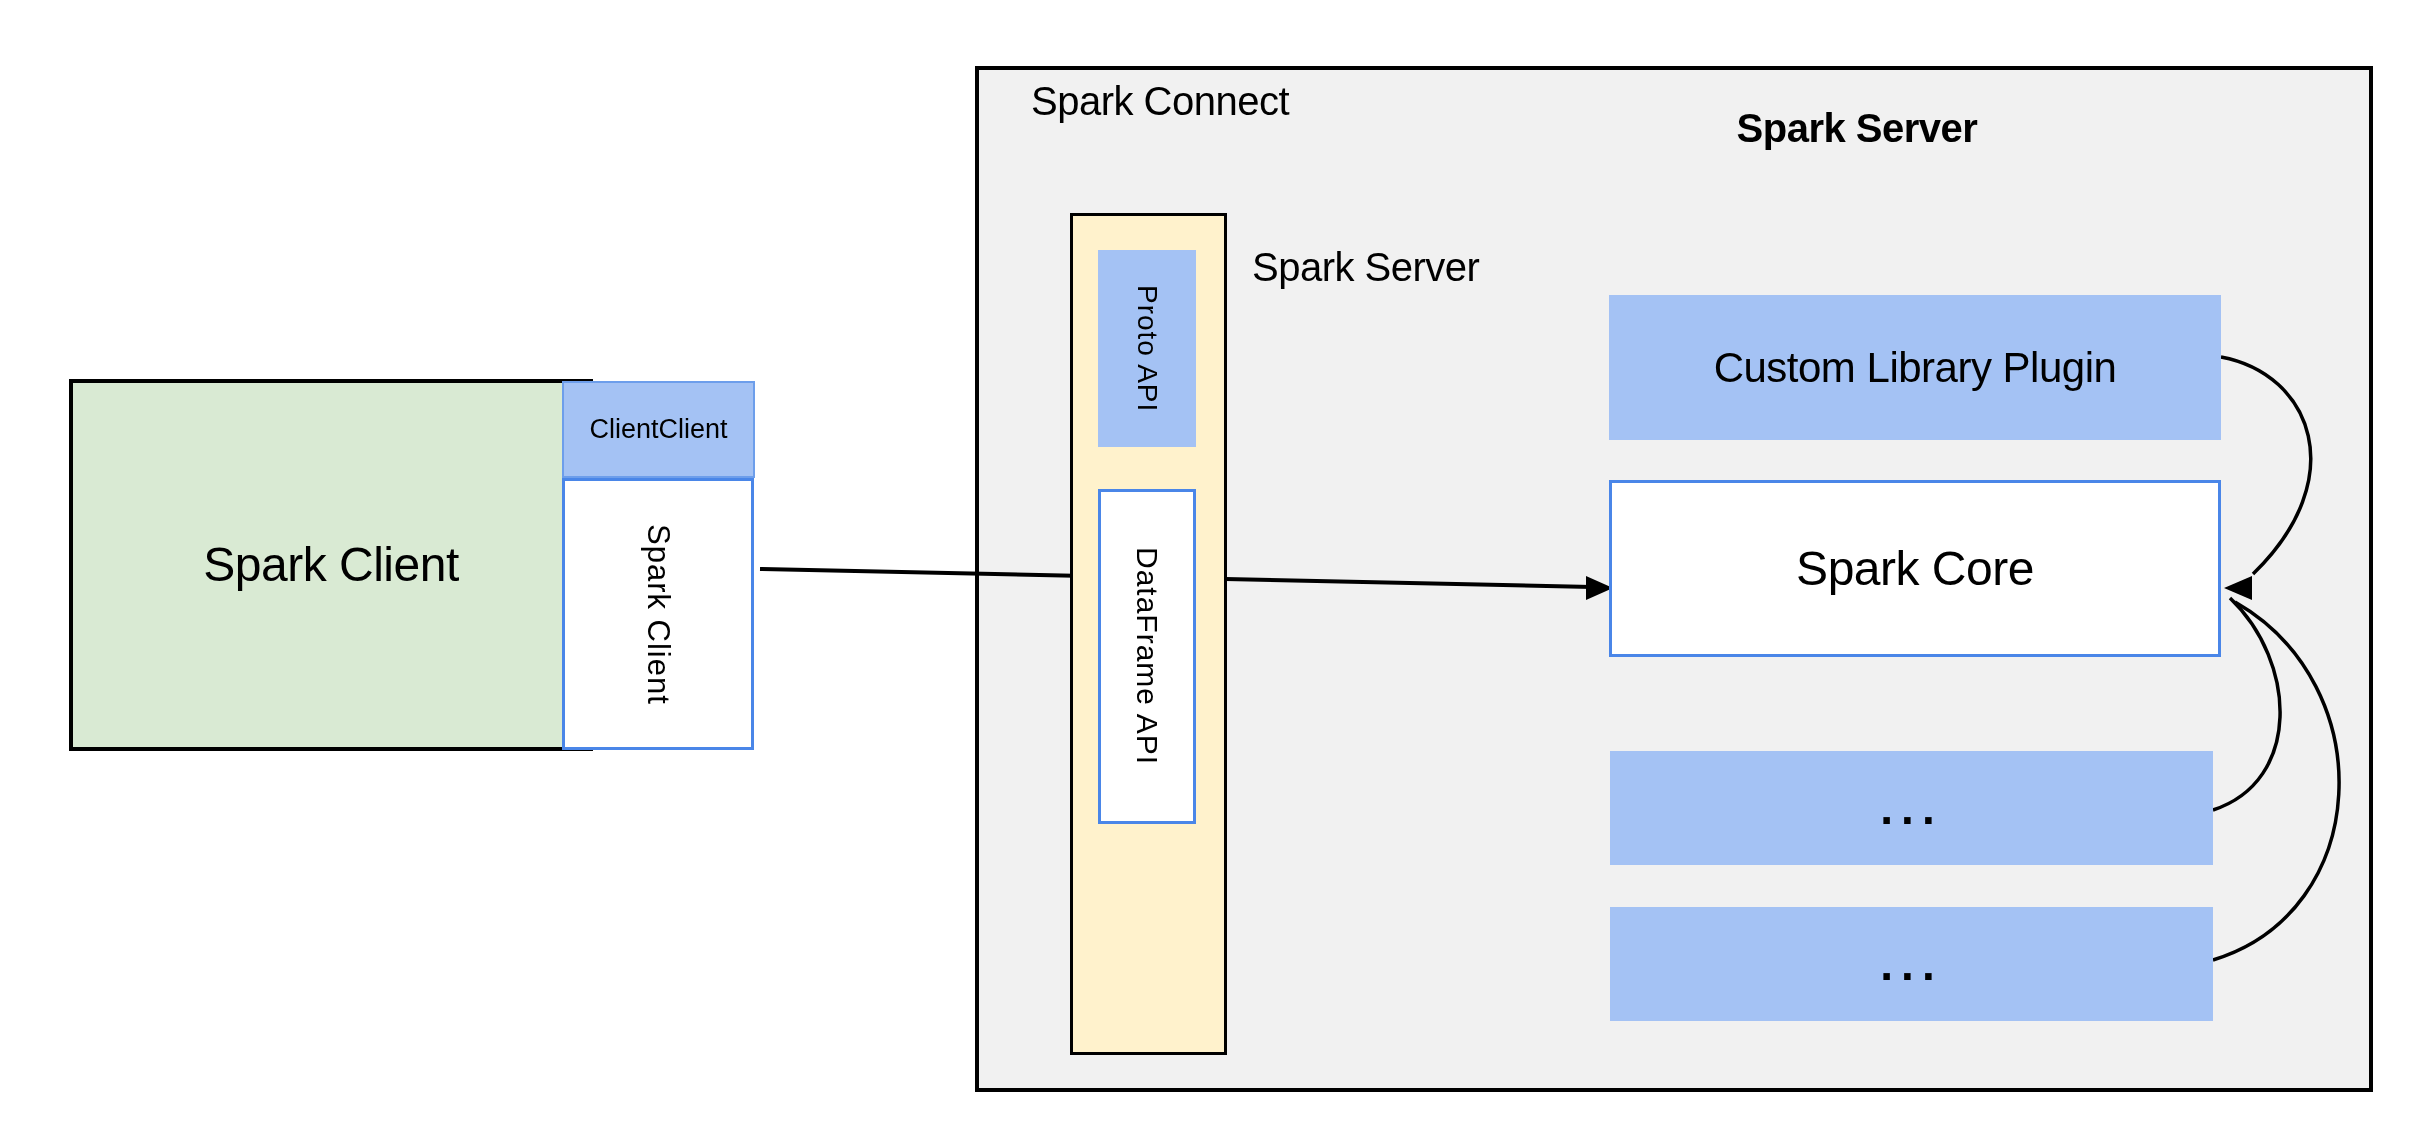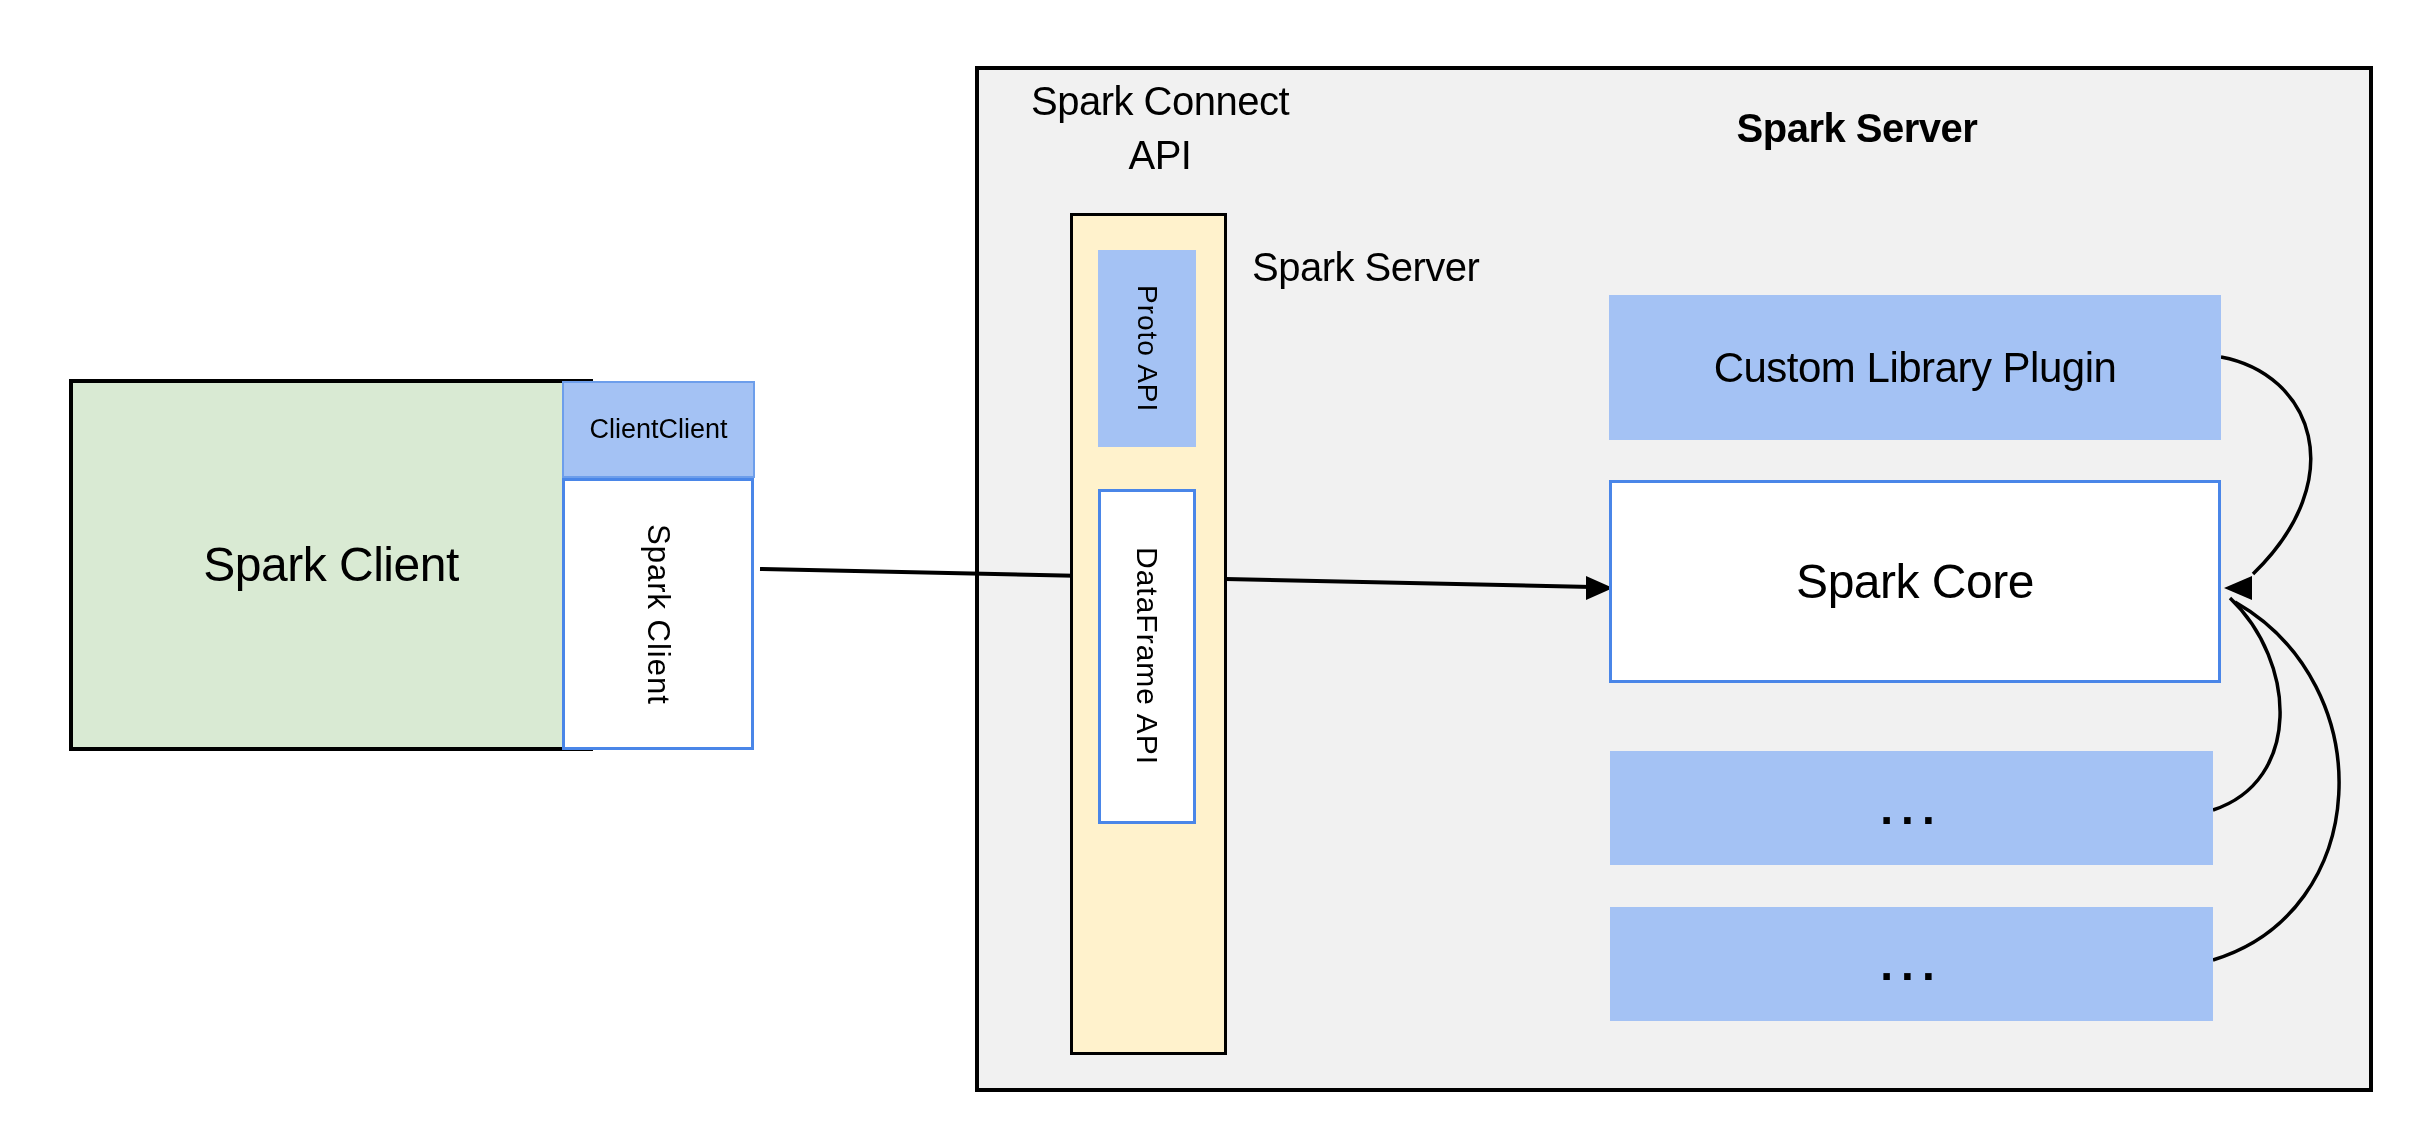--- a/index.html
+++ b/index.html
@@ -29,21 +29,21 @@
     border:2px solid var(--package_border);flex-direction:row;font-size:27px;line-height:1.33;}
   .spark-client-box{left:562px;top:478px;width:192px;height:272px;background:#fff;
     border:3px solid var(--blue_border);}
   .yellow-box{left:1070px;top:213px;width:157px;height:842px;background:var(--yellow_fill);
     border:3px solid #000;}
   .proto-box{left:1098px;top:250px;width:98px;height:197px;background:var(--blue_fill);}
   .dataframe-box{left:1098px;top:489px;width:98px;height:335px;background:#fff;
     border:3px solid var(--blue_border);}
   .plugin-box{left:1609px;top:285px;width:612px;height:145px;background:var(--blue_fill);
     font-size:42px;letter-spacing:-0.5px;margin-top:10px;}
-  .core-box{left:1609px;top:480px;width:612px;height:203px;background:#fff;
+  .core-box{left:1609px;top:480px;width:612px;height:177px;background:#fff;
     border:3px solid var(--blue_border);font-size:48px;letter-spacing:-0.5px;}
   .dots-box{left:1610px;width:603px;height:114px;background:var(--blue_fill);
     font-size:46px;font-weight:700;letter-spacing:8px;line-height:1;}
   .dots1{top:751px;} .dots2{top:907px;}
 
   .vtext{writing-mode:vertical-rl;text-orientation:mixed;letter-spacing:1px;}
   .spark-client-box .vtext{font-size:31px;}
   .proto-box .vtext{font-size:28px;}
   .dataframe-box .vtext{font-size:30px;}
 </style>
@@ -58,21 +58,20 @@
     <line x1="760" y1="569" x2="1592" y2="587" style="stroke:var(--line_color);stroke-width:4;fill:none;"></line>
     <polygon points="1613,588 1586,576 1586,600" style="fill:var(--line_color);"></polygon>
     <path d="M 2221,357 C 2312,374 2352,478 2253,574" style="stroke:var(--line_color);stroke-width:3.5;fill:none;"></path>
     <path d="M 2213,810 C 2302,781 2297,662 2230,598" style="stroke:var(--line_color);stroke-width:3.5;fill:none;"></path>
     <path d="M 2213,960 C 2372,912 2382,686 2235,602" style="stroke:var(--line_color);stroke-width:3.5;fill:none;"></path>
     <polygon points="2224,588 2252,576 2252,600" style="fill:var(--line_color);"></polygon>
   </svg>
 
   <div class="abs label connect-api">
     <div>Spark Connect</div>
-    <div>API</div>
   </div>
   <div class="abs label server-title">Spark Server</div>
 
   <div class="abs box green-box">
     <div>
       <div>Spark Client</div>
     </div>
   </div>
   <div class="abs box package-box">
     <div>Client</div>

